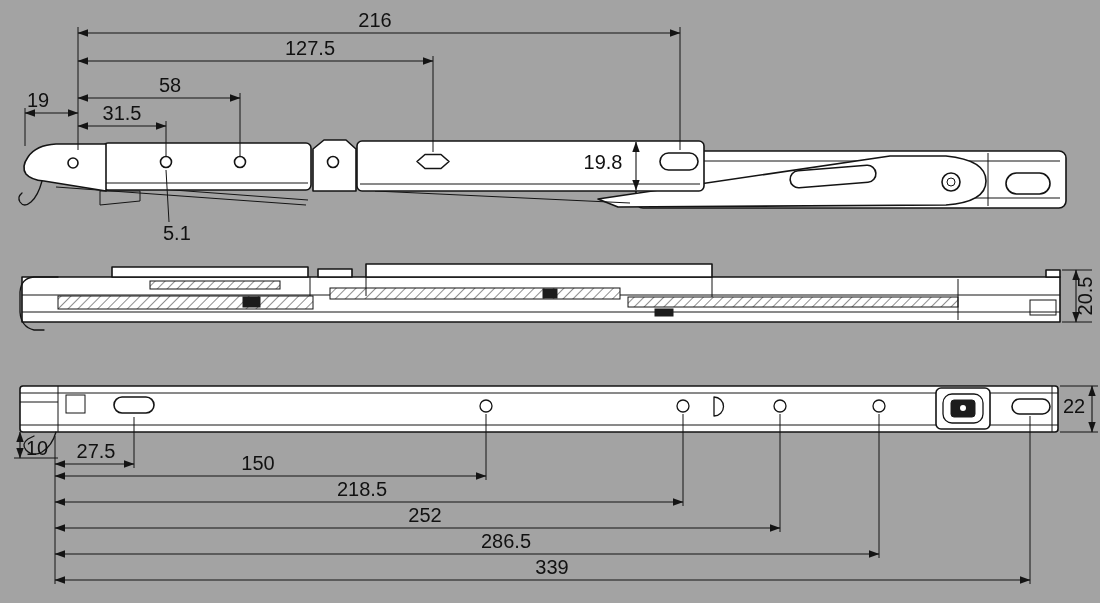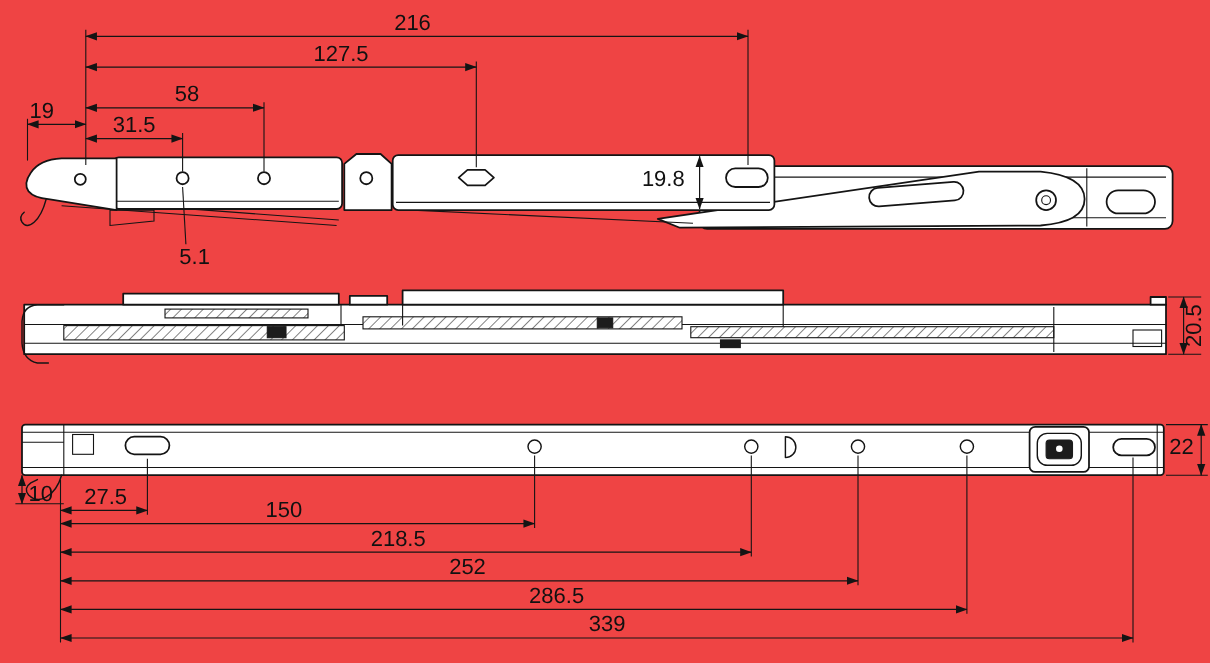--- a/index.html
+++ b/index.html
@@ -1,16 +1,16 @@
 <!DOCTYPE html>
 <html><head>
 <meta charset="utf-8">
 <style>
   html,body{margin:0;padding:0;background:#ffffff;}
-  .stage{width:1100px;height:603px;background:#ef4444;overflow:hidden;text-decoration:underline;}
+  .stage{width:1100px;height:603px;background:#a3a3a3;overflow:hidden;text-decoration:underline;}
   svg{display:block;}
   .part{fill:#fff;stroke:#141414;stroke-width:1.6;stroke-linejoin:round;}
   .p2{fill:none;stroke:#141414;stroke-width:1.3;stroke-linejoin:round;stroke-linecap:round;}
   .thin{fill:none;stroke:#141414;stroke-width:1;}
   .hat{fill:url(#hatch);stroke:#141414;stroke-width:1;}
   .dark{fill:#1c1c1c;stroke:#1c1c1c;}
   .dim{fill:none;stroke:#141414;stroke-width:1.1;}
   .ext{fill:none;stroke:#141414;stroke-width:1;}
   .t{font-family:"Liberation Sans",sans-serif;font-size:20px;fill:#111;}
 </style>

